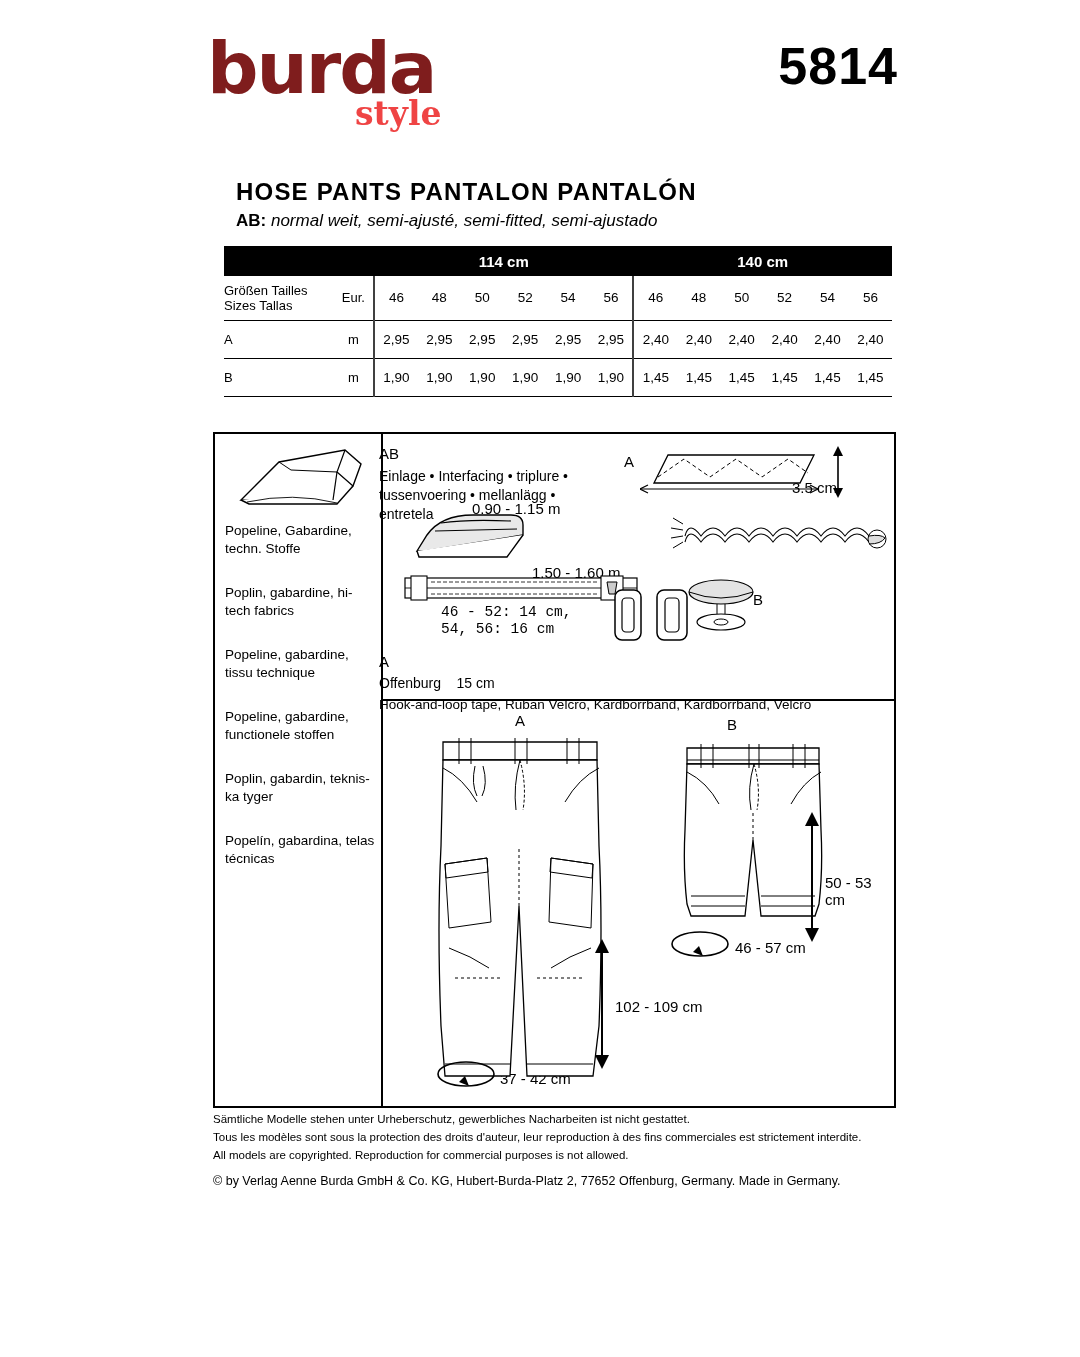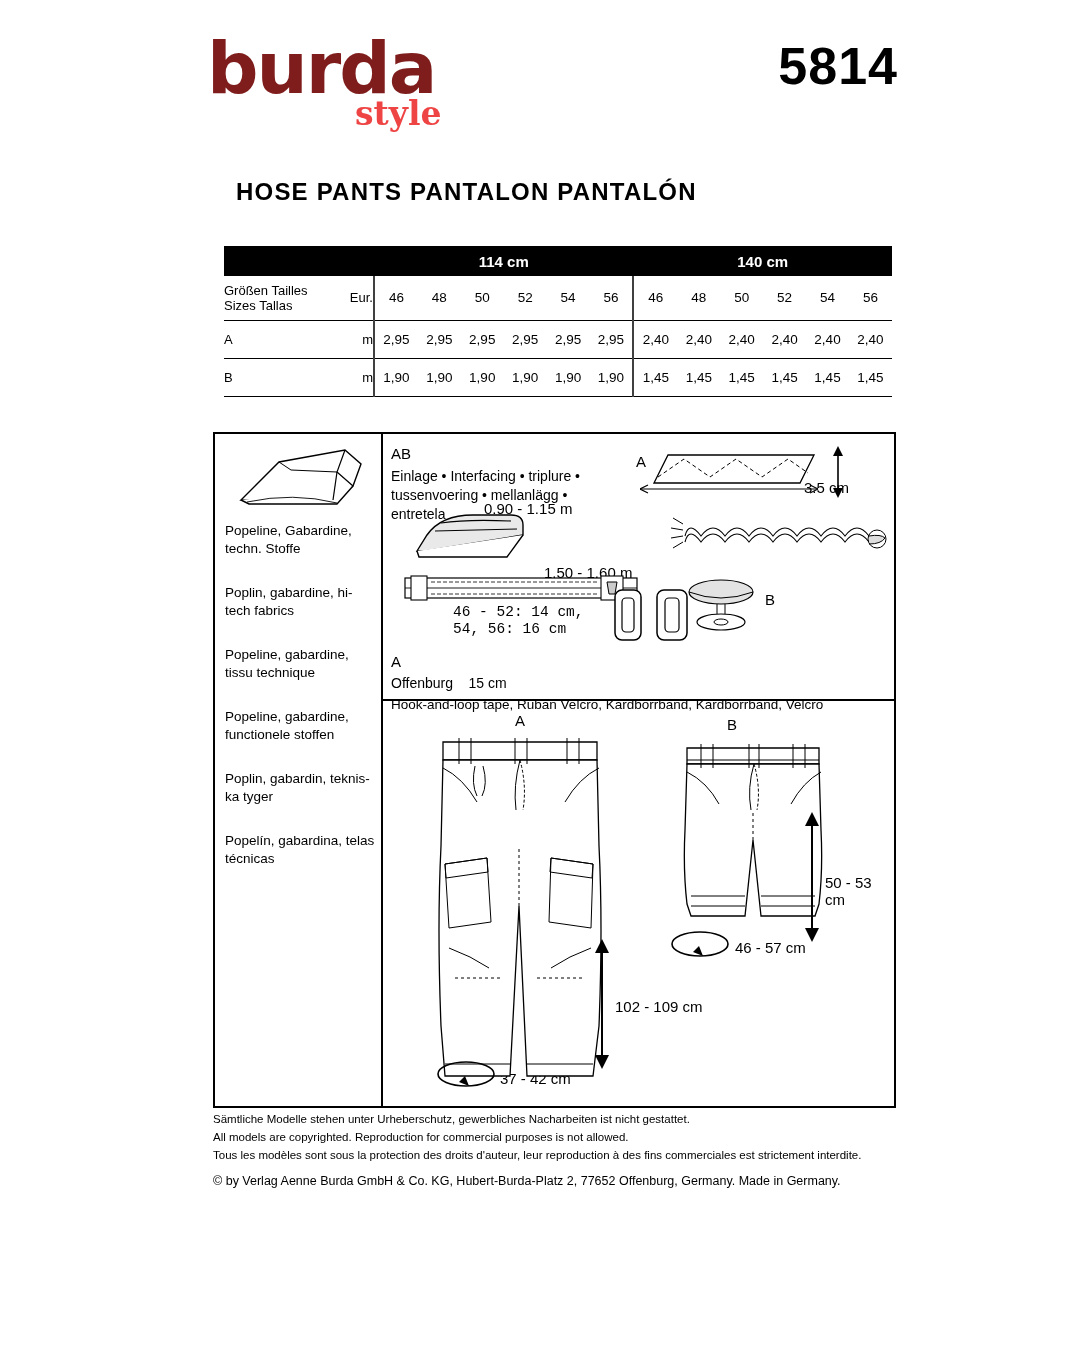--- a/index.html
+++ b/index.html
@@ -41,38 +41,38 @@
 
   
   .sizetable{position:absolute;left:224px;top:246px;width:668px;}
   table.tbl{border-collapse:collapse;width:668px;font-size:13.5px;}
   table.tbl td,table.tbl th{padding:0;}
   .hdrbar{background:#000;color:#fff;font-weight:bold;text-align:center;font-size:15px;height:30px;}
   .tbl .cellcol{text-align:center;width:48px;}
   .rowline{border-bottom:1.5px solid #000;}
   .vline{border-left:2px solid #404040;}
   .labcell{font-size:13px;padding-left:6px;line-height:15px;}
-  .unit{text-align:right;padding-right:6px;font-size:13px;}
+  .unit{text-align:center;padding-right:6px;font-size:13px;}
   .rowh{height:38px;}
   .sizehdr{height:44px;margin-left:6px;}
 
   
   .mainbox{
     position:absolute;left:213px;top:432px;width:679px;height:672px;
     border:2px solid #000;
   }
   .vsep{position:absolute;left:166px;top:0;width:2px;height:672px;background:#000;}
   .hsep{position:absolute;left:166px;top:265px;width:513px;height:2px;background:#000;}
 
   
   .fablist{position:absolute;left:10px;top:88px;width:150px;font-size:13.5px;line-height:18px;}
   .fablist div{margin-bottom:26px;}
 
   
-  .notions{position:absolute;left:176px;top:10px;width:495px;font-size:14px;line-height:19px;}
+  .notions{position:absolute;left:164px;top:10px;width:495px;font-size:14px;line-height:19px;}
   .nt-ab{font-weight:normal;font-size:15px;}
   .nt-text{margin-top:4px;}
   .nt-A{position:absolute;left:0;top:208px;font-size:15px;}
   .nt-klett{position:absolute;left:0;top:230px;font-size:14px;}
   .nt-klettlong{position:absolute;left:0;top:251px;font-size:13.5px;}
   .lab-A-right{position:absolute;left:245px;top:8px;font-size:15px;}
   .lab-35{position:absolute;left:413px;top:34px;font-size:15px;}
   .lab-090{position:absolute;left:93px;top:55px;font-size:15px;}
   .lab-150{position:absolute;left:153px;top:120px;font:15px "Liberation Sans",sans-serif;}
   .lab-B{position:absolute;left:374px;top:146px;font-size:15px;}
@@ -98,20 +98,23 @@
 
 <div class="page">
 
   <div class="logo">
     <div class="burda">burda</div>
     <div class="style">style</div>
   </div>
   <div class="patno">5814</div>
 
   <div class="title">HOSE  PANTS  PANTALON  PANTALÓN</div>
+  <div class="subtitle">
+    <b>AB:</b><span> normal weit, semi-ajusté, semi-fitted, semi-ajustado</span>
+  </div>
 
   <div class="sizetable">
     <table class="tbl">
       <tbody>
           <tr class="hdrbar">
         <td style="width:130px;background:#000;"></td>
         <td style="width:44px;background:#000;"></td>
         <td colspan="6">114 cm</td>
         <td colspan="6">140 cm</td>
       </tr>
@@ -353,18 +356,18 @@
     </svg>
 
     <svg class="sv" style="left:218px;top:622px;" width="66" height="36" viewBox="0 0 66 36">
       <ellipse cx="33" cy="18" rx="28" ry="12" fill="none" stroke="#000" stroke-width="1.6"></ellipse>
       <path d="M36 30 L26 26 L32 20 Z" fill="#000"></path>
     </svg>
   </div>
 
   <div class="footer">
     <div>Sämtliche Modelle stehen unter Urheberschutz, gewerbliches Nacharbeiten ist nicht gestattet.</div>
+    <div>Tous les modèles sont sous la protection des droits d'auteur, leur reproduction à des fins commerciales est strictement interdite.</div>
     <div>All models are copyrighted. Reproduction for commercial purposes is not allowed.</div>
-    <div>Tous les modèles sont sous la protection des droits d'auteur, leur reproduction à des fins commerciales est strictement interdite.</div>
     <div class="f4">© by Verlag Aenne Burda GmbH &amp; Co. KG, Hubert-Burda-Platz 2, 77652 Offenburg, Germany. Made in Germany.</div>
   </div>
 
 </div>
 
 </body></html>

